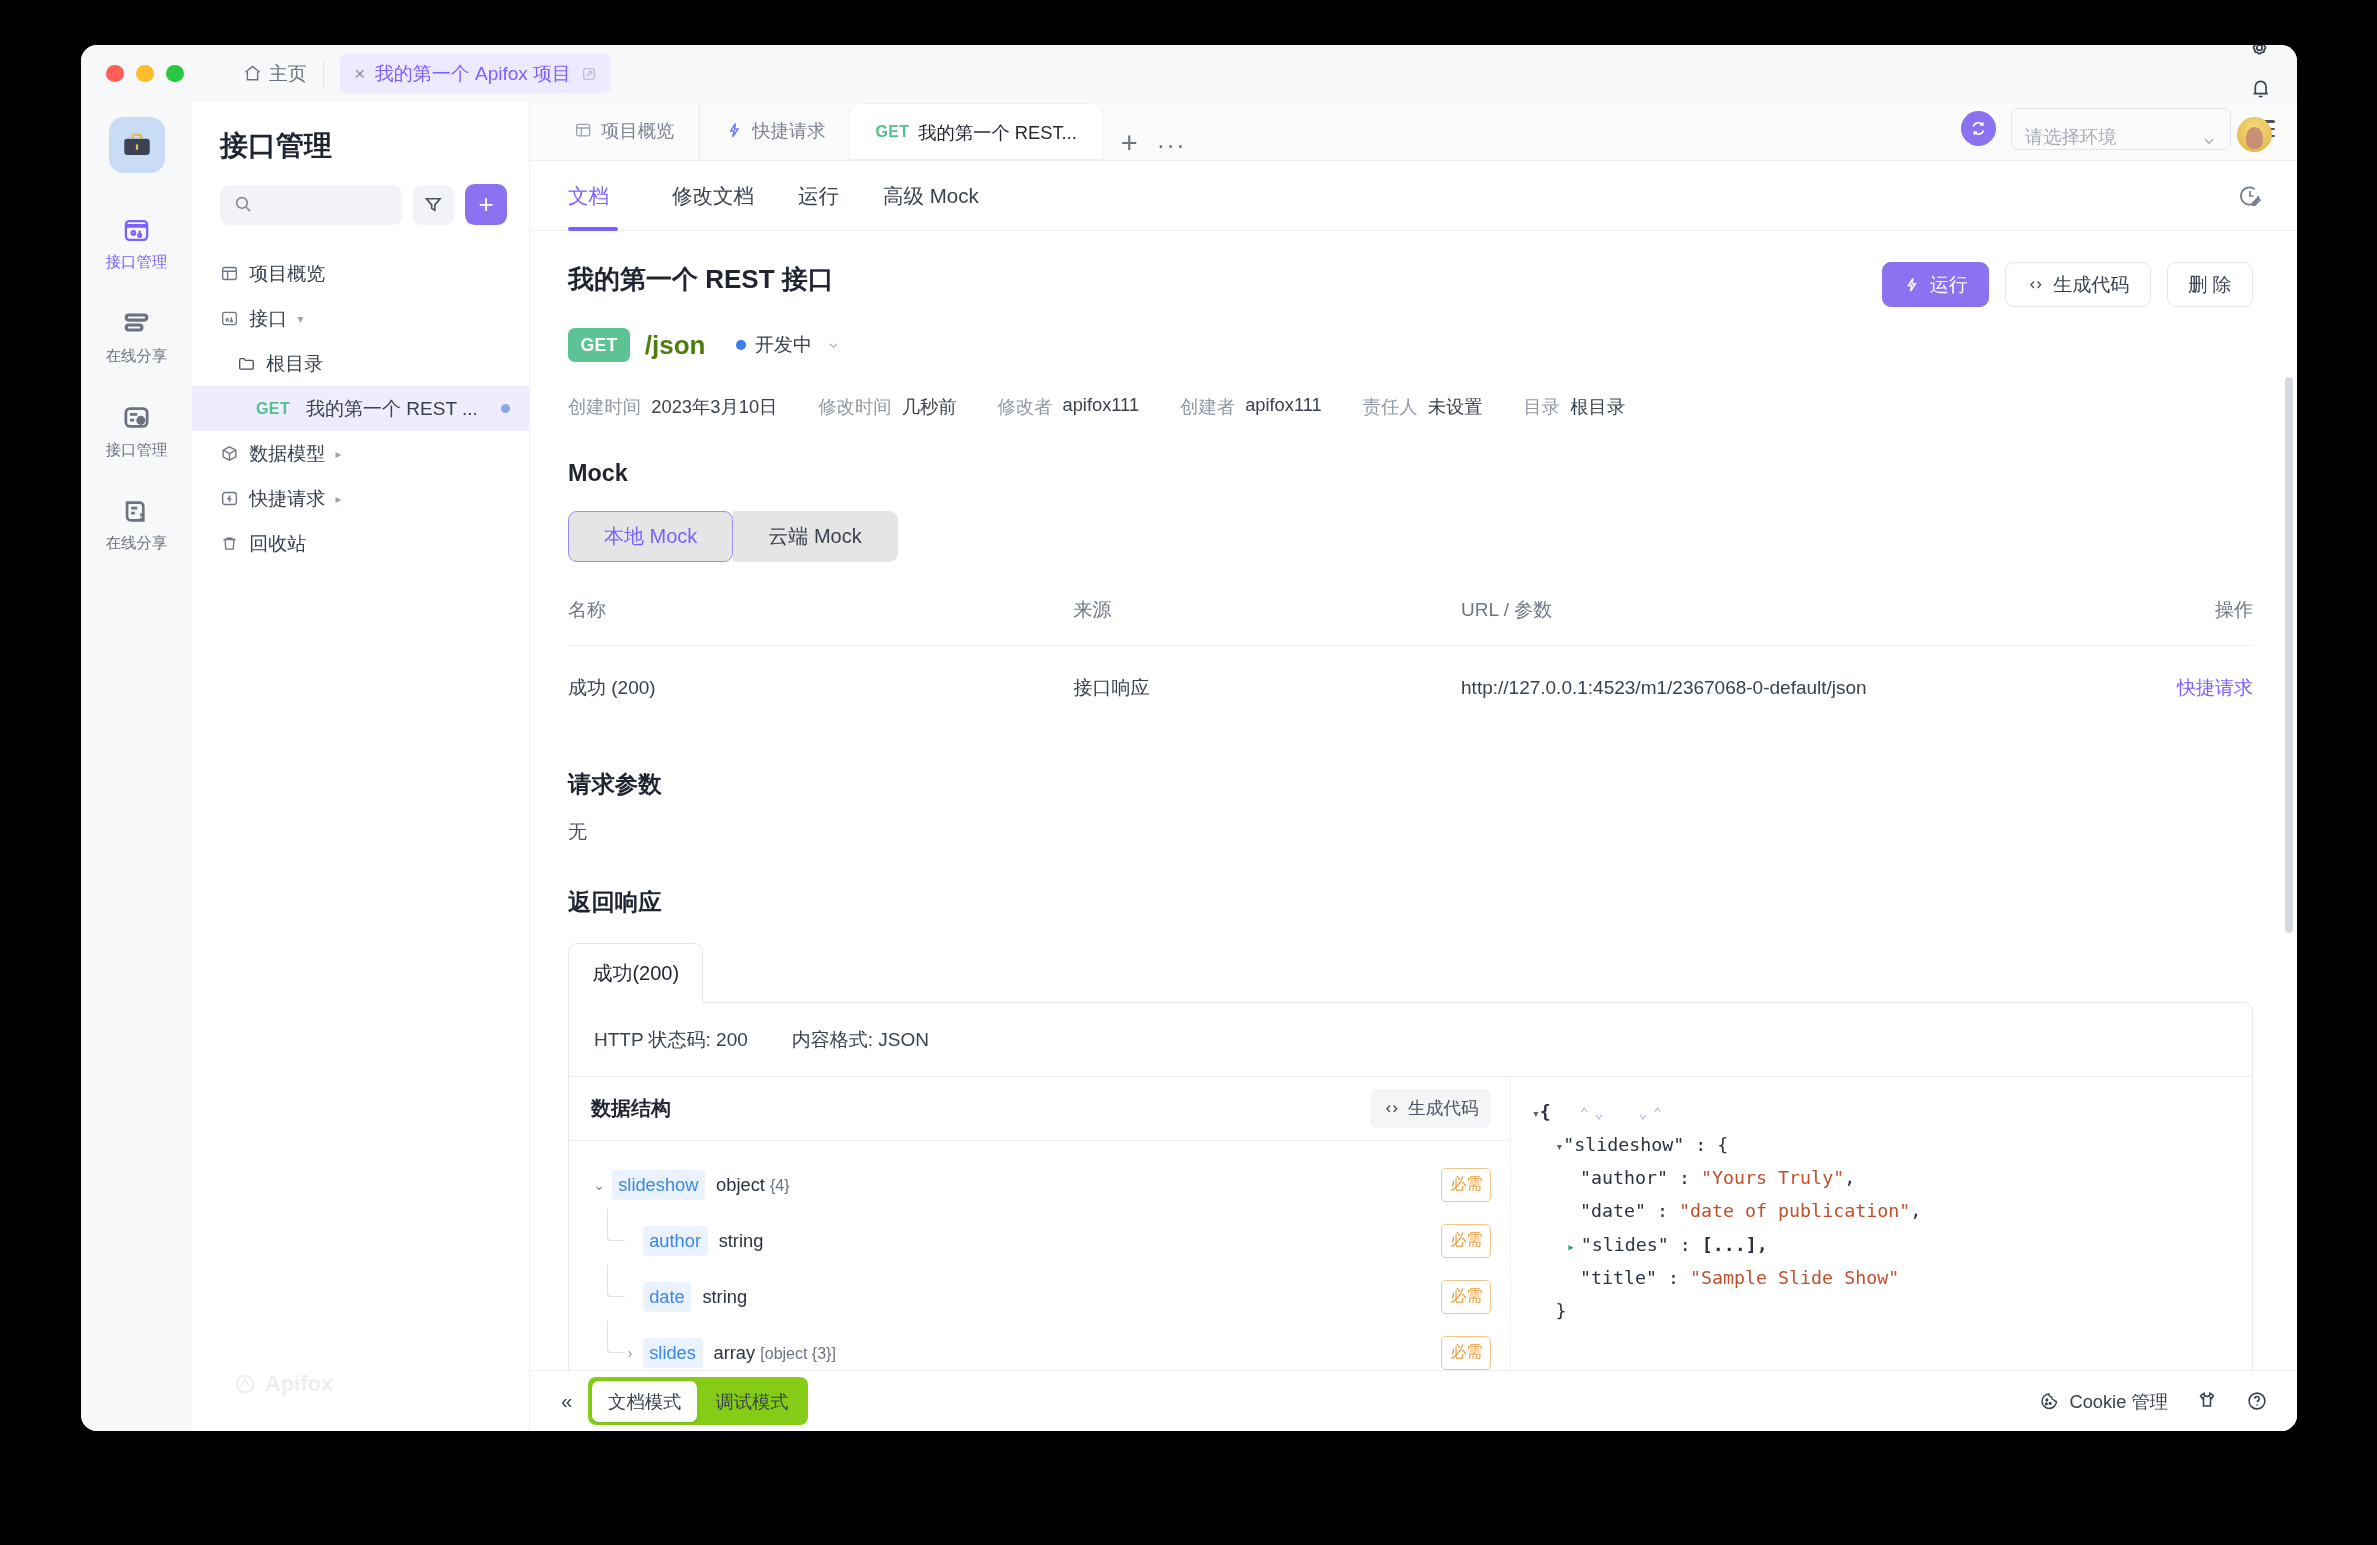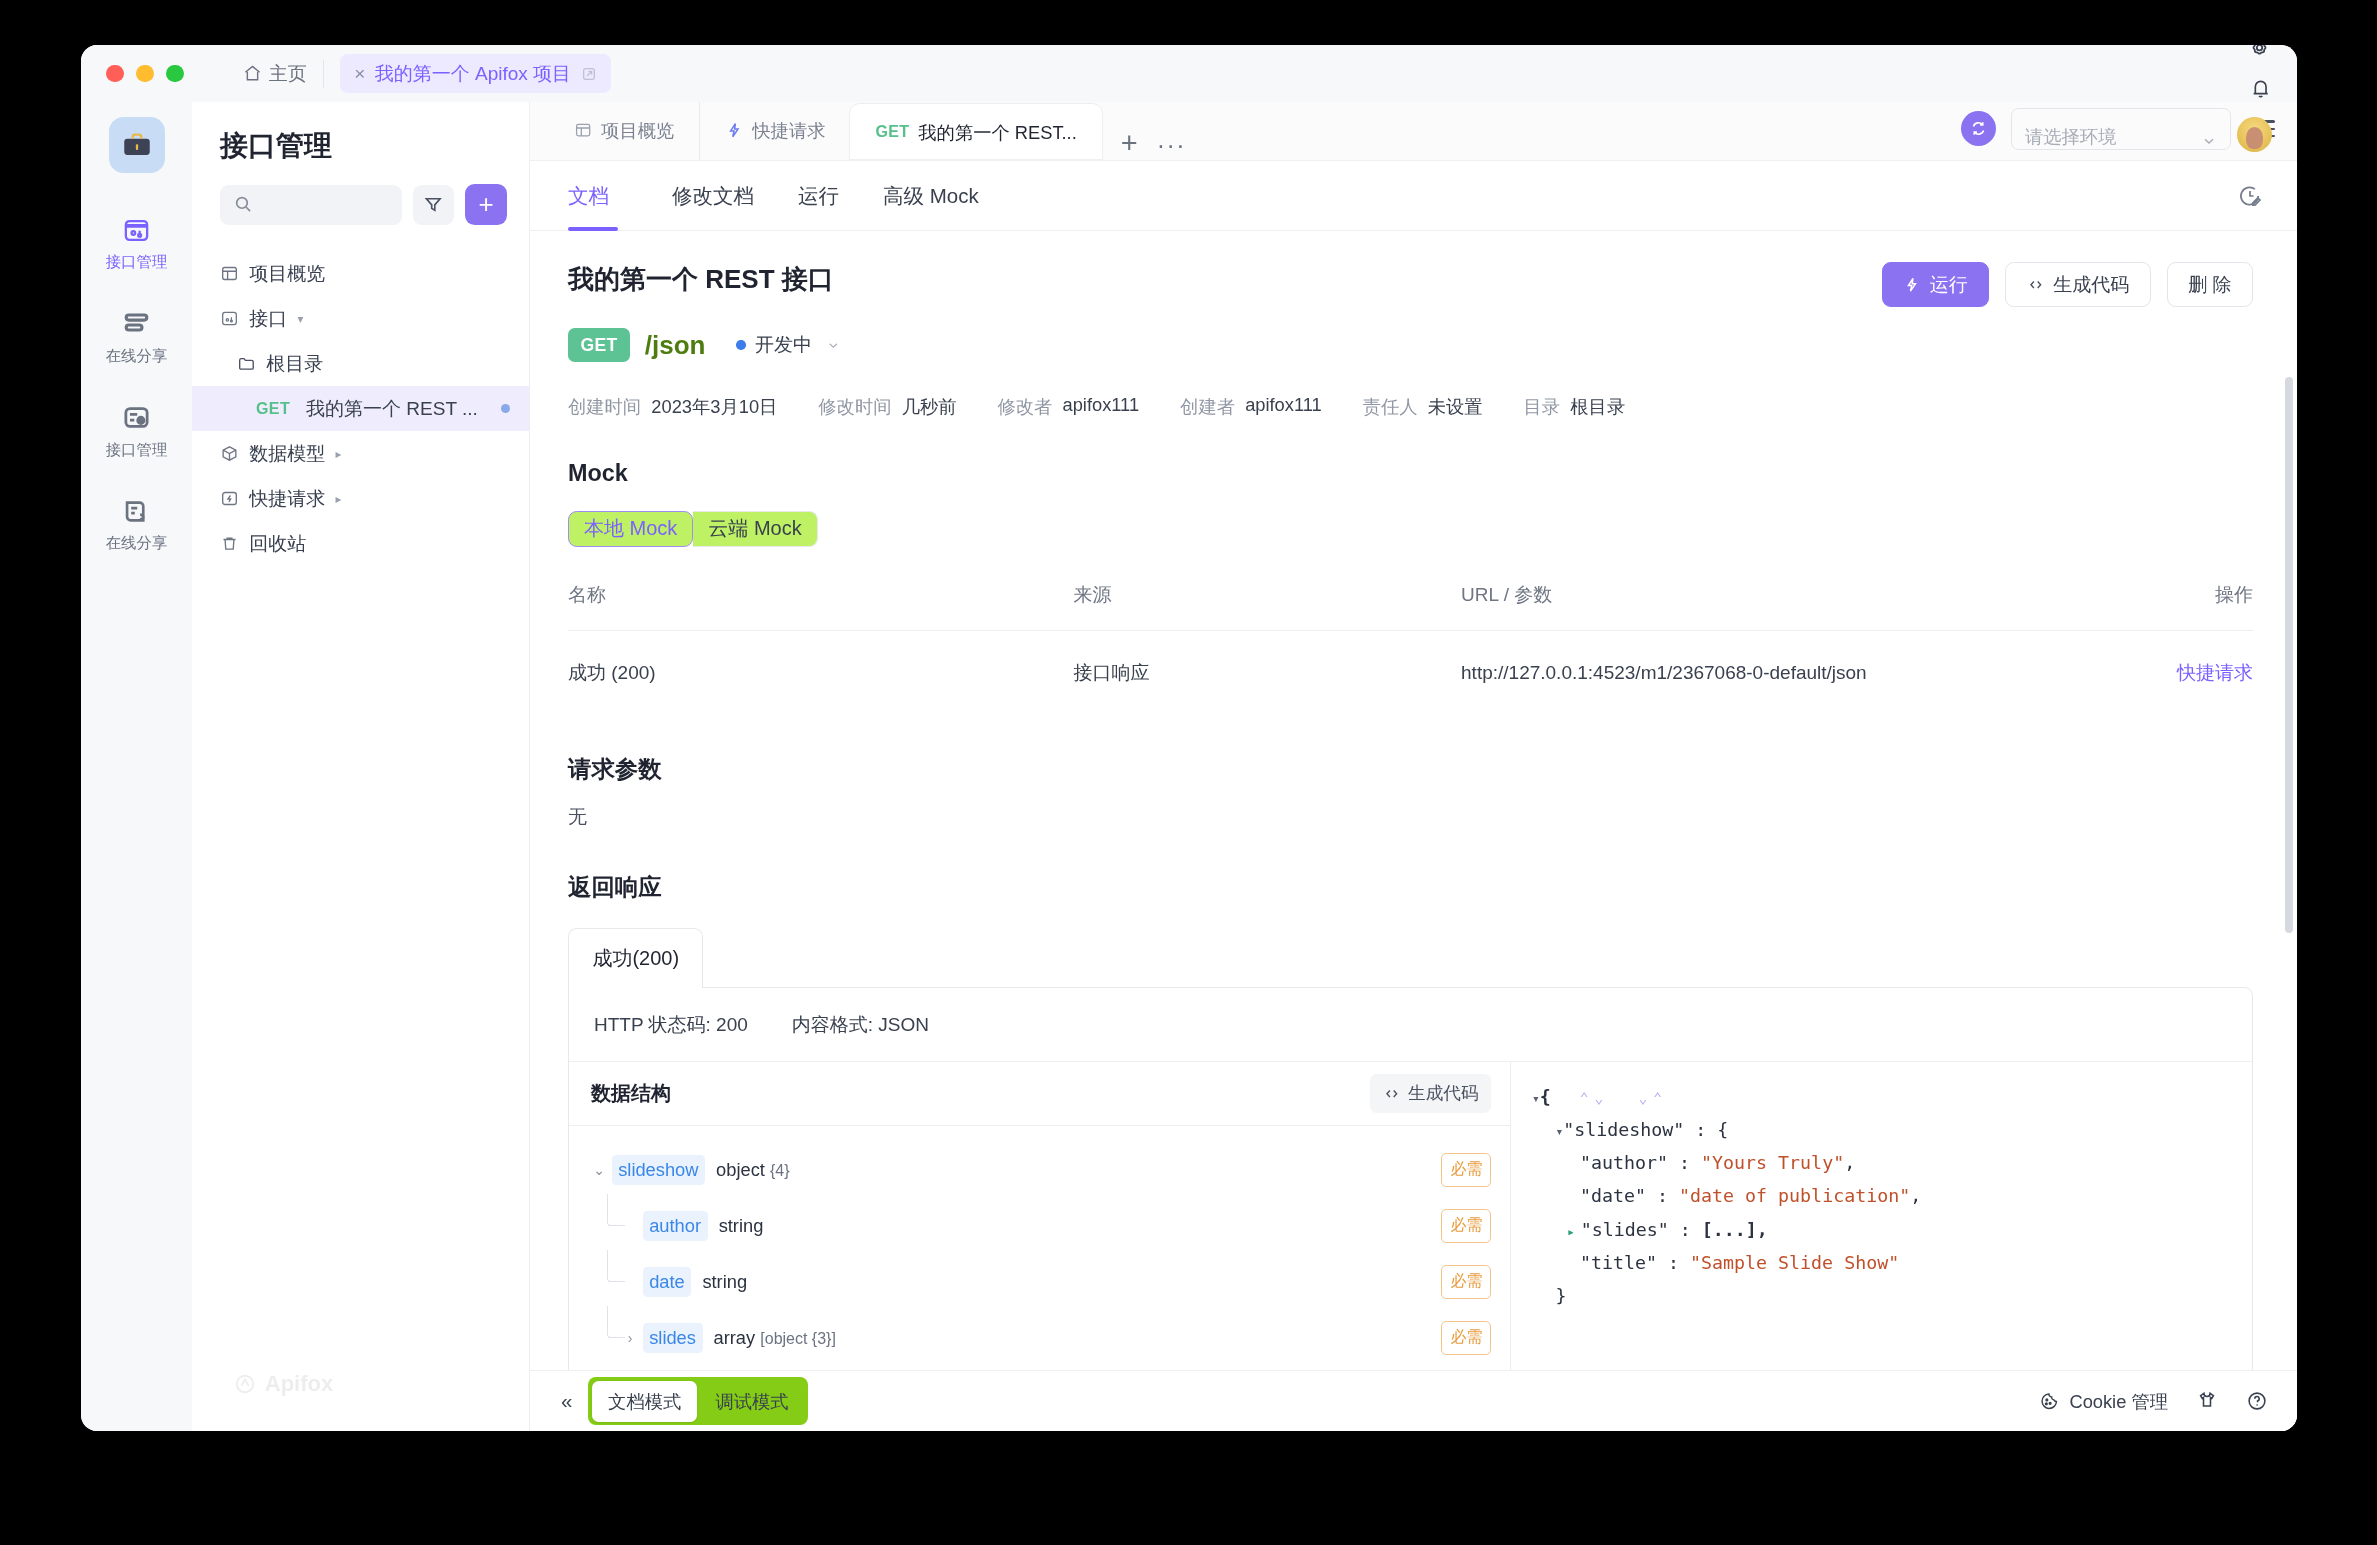--- a/index.html
+++ b/index.html
@@ -217,22 +217,22 @@
   .actions { position: absolute; right: 44px; top: 31px; display: flex; gap: 16px; }
   .btn {
     height: 45px; border-radius: 8.8px; display: flex; align-items: center; justify-content: center;
     gap: 8.8px; padding: 0 20.5px; font-size: 19px; border: 0.7px solid #e3e5ea; color: #39414f; background: #fff;
   }
   .btn.primary { background: #8b72f0; color: #fff; border-color: #8b72f0; }
 
   .sec-title { font-size: 23.4px; font-weight: 700; color: #1f2430; margin-top: 41px; }
   .seg { display: flex; margin-top: 23.4px; }
   .seg-btn {
-    height: 36px; padding: 0 15px; display: flex; align-items: center;
-    font-size: 20px; color: #39414f; border: 0.7px solid #e6e8ec; background: #bef264;
+    height: 51px; padding: 0 35px; display: flex; align-items: center;
+    font-size: 20px; color: #39414f; border: 0.7px solid #e6e8ec; background: #e5e5e5;
   }
   .seg-btn:first-child { border-radius: 8.8px 0 0 8.8px; }
   .seg-btn:last-child { border-radius: 0 8.8px 8.8px 0; border-left: none;}
   .seg-btn.active { color: #7b61ff; border-color: #9f8bf4; border-radius: 8.8px; }
 
   table.mock { width: 100%; border-collapse: collapse; margin-top: 28px; }
   table.mock th {
     text-align: left; font-size: 19px; font-weight: 400; color: #6e7583;
     padding: 7.3px 0 22px 0; border-bottom: 0.7px solid #eceef2;
   }

